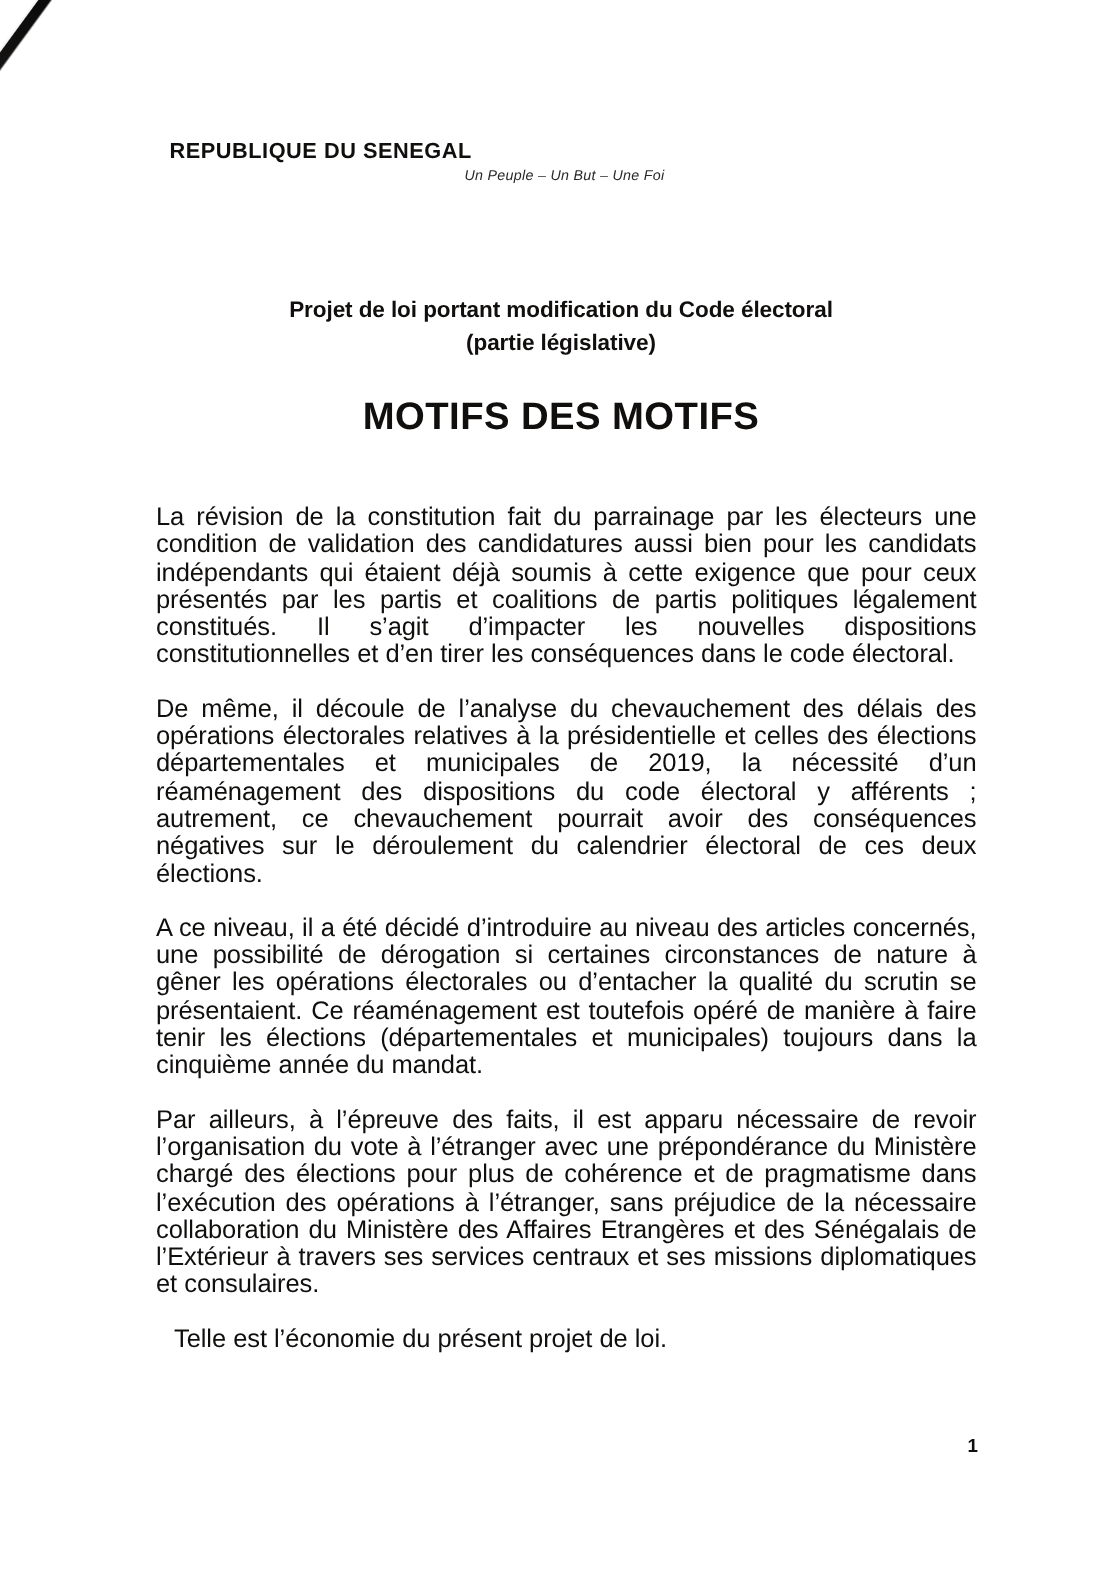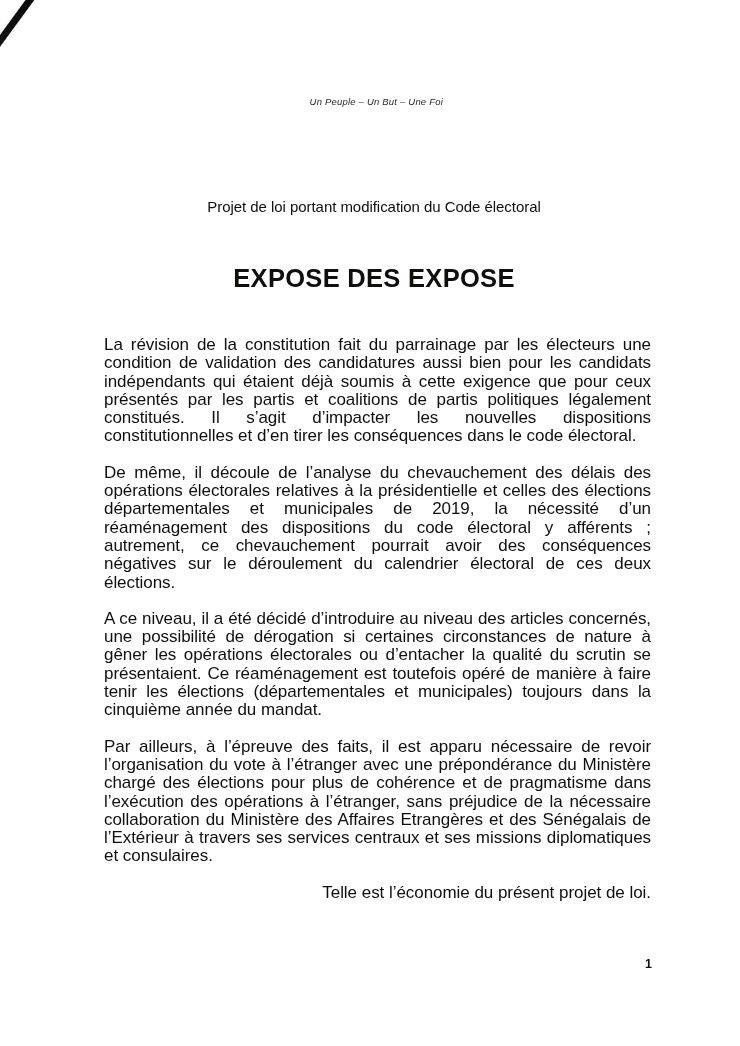--- a/index.html
+++ b/index.html
@@ -76,21 +76,21 @@
   }
 
   
   .doc-title {
     position: absolute;
     left: 70px;
     top: 196px;
     width: 608px;
     text-align: center;
     font-size: 15px;
-    font-weight: normal;
+    font-weight: bold;
     line-height: 1.45;
     letter-spacing: -0.05px;
   }
   .doc-heading {
     position: absolute;
     left: 70px;
     top: 264px;
     width: 608px;
     text-align: center;
     font-size: 25.5px;
@@ -109,21 +109,21 @@
     margin: 0 0 18px 0;
     font-size: 17px;
     line-height: 18.3px;
     text-align: justify;
     text-justify: inter-word;
     letter-spacing: -0.06px;
     word-spacing: 0.1px;
   }
   .para:last-child { margin-bottom: 0; }
   .para.closing {
-    text-align: right;
+    text-align: left;
     margin-left: 12px;
   }
 
   
   .page-number {
     position: absolute;
     right: 88px;
     top: 957px;
     font-size: 12.5px;
     font-weight: bold;
@@ -131,28 +131,30 @@
 </style>
 </head>
 <body>
 
 <div class="page">
 
   <div class="scan-streak"></div>
   <div class="scan-streak s2"></div>
 
   <div class="masthead">
+    <div class="org-name">REPUBLIQUE DU SENEGAL</div>
     <div class="org-motto">Un Peuple – Un But – Une  Foi</div>
   </div>
 
   <div class="doc-title">
     <div>Projet de loi portant modification du Code électoral</div>
+    <div>(partie législative)</div>
   </div>
 
-  <div class="doc-heading">EXPOSE DES EXPOSE</div>
+  <div class="doc-heading">MOTIFS DES MOTIFS</div>
 
   <div class="body-text">
     <p class="para">La révision de la constitution fait du parrainage par les électeurs une condition de validation des candidatures aussi bien pour les candidats indépendants qui étaient déjà soumis à cette exigence que pour ceux présentés par les partis et coalitions de partis politiques légalement constitués. Il s’agit d’impacter les nouvelles dispositions constitutionnelles et d’en tirer les conséquences dans le code électoral.</p>
     <p class="para">De même, il découle de l’analyse du chevauchement des délais des opérations électorales relatives à la présidentielle et celles des élections départementales et municipales de 2019, la nécessité d’un réaménagement des dispositions du code électoral y afférents ; autrement, ce chevauchement pourrait avoir des conséquences négatives sur le déroulement du calendrier électoral de ces deux élections.</p>
     <p class="para">A ce niveau, il a été décidé d’introduire au niveau des articles concernés, une possibilité de dérogation si certaines circonstances de nature à gêner les opérations électorales ou d’entacher la qualité du scrutin se présentaient. Ce réaménagement est toutefois opéré de manière à faire tenir les élections (départementales et municipales) toujours dans la cinquième année du mandat.</p>
     <p class="para">Par ailleurs, à l’épreuve des faits, il est apparu nécessaire de revoir l’organisation du vote à l’étranger avec une prépondérance du Ministère chargé des élections pour plus de cohérence et de pragmatisme dans l’exécution des opérations à l’étranger, sans préjudice de la nécessaire collaboration du Ministère des Affaires Etrangères et des Sénégalais de l’Extérieur à travers ses services centraux et ses missions diplomatiques et consulaires.</p>
     <p class="para closing">Telle est l’économie du présent projet de loi.</p>
   </div>
 
   <div class="page-number">1</div>

